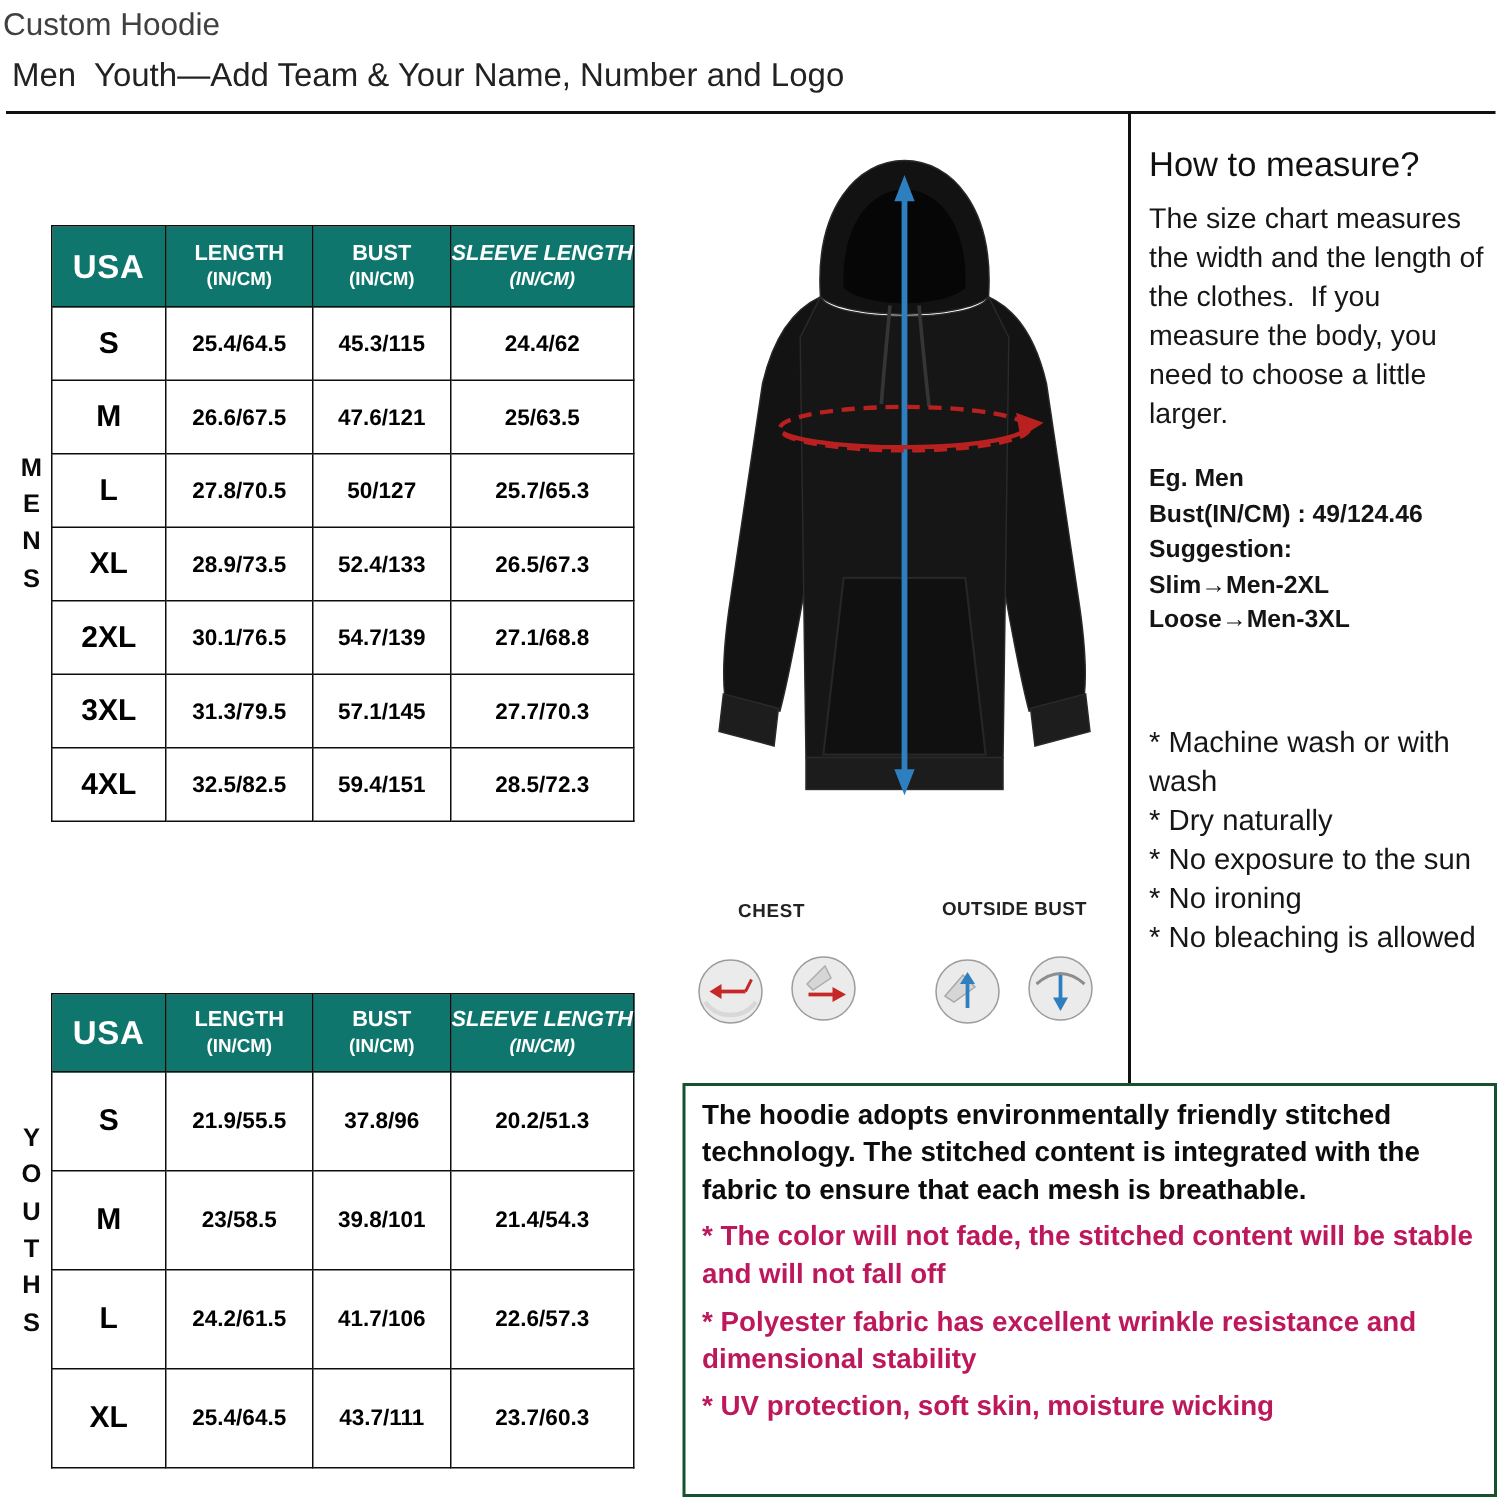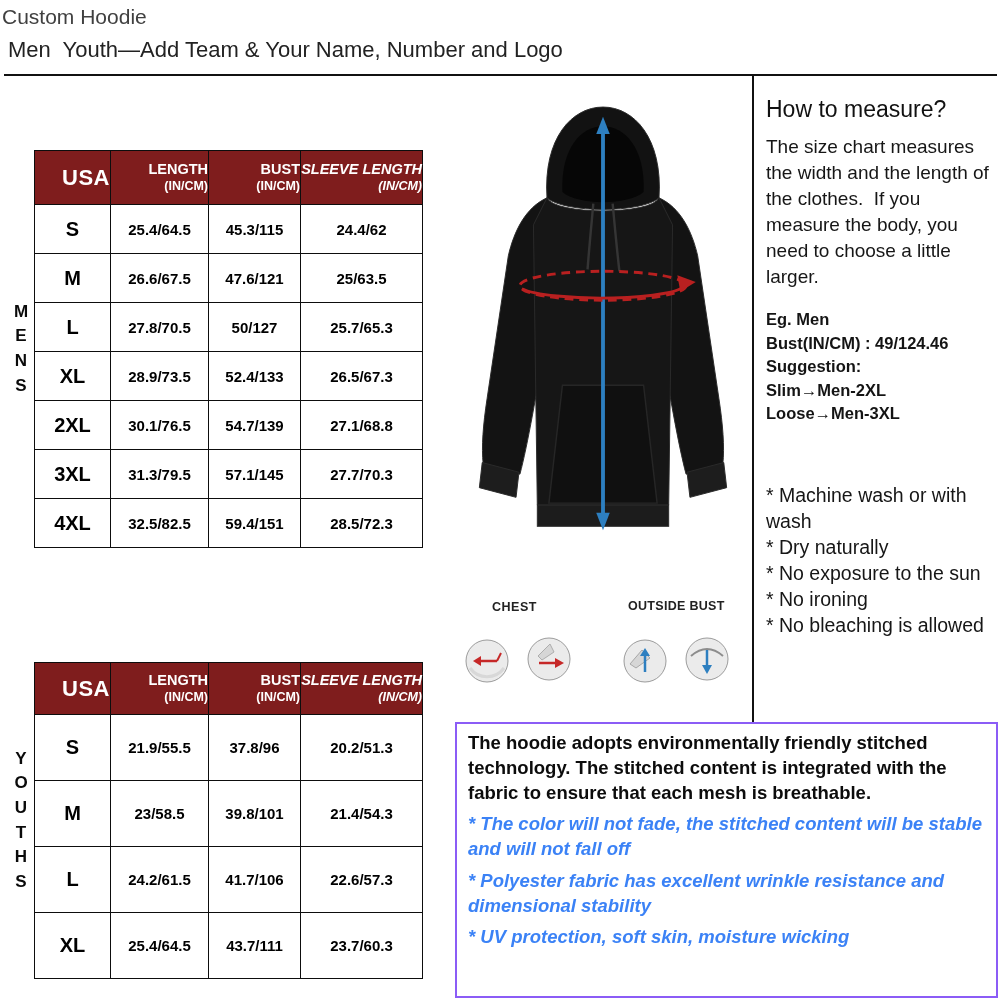--- a/index.html
+++ b/index.html
@@ -11,21 +11,21 @@
   .header-title{left:2px;top:5px;font-size:21px;font-weight:400;color:#404040;}
   .header-subtitle{left:8px;top:37px;font-size:22px;color:#222;white-space:pre-wrap;}
   .top-rule{left:4px;top:74px;width:993px;height:2px;background:#111;}
   .v-divider{left:752px;top:76px;width:2px;height:646px;background:#111;}
 
   
   .table-block{position:absolute;display:flex;align-items:center;}
   .side-label{width:26px;font-size:17px;font-weight:700;line-height:1.45;text-align:center;color:#0a0a0a;}
   .size-table{border-collapse:collapse;background:#fff;}
   .size-table th,.size-table td{border:1.6px solid #0d0d0d;padding:0;}
-  .size-table thead th{background:#7f1d1d;color:#fff;vertical-align:middle;text-align:right;}
+  .size-table thead th{background:#0f766e;color:#fff;vertical-align:middle;text-align:center;}
   .usa-header{font-size:22px;font-weight:700;letter-spacing:0.5px;}
   .h-main{display:block;font-size:14.5px;font-weight:700;line-height:1.15;}
   .h-unit{display:block;font-size:12.5px;font-weight:700;line-height:1.2;margin-top:2px;}
   .size-table td{text-align:center;vertical-align:middle;font-weight:700;font-size:15px;color:#000;}
   td.size-cell{font-size:20px;}
   .c0{width:76px;}.c1{width:98px;}.c2{width:92px;}.c3{width:122px;font-style:italic;}
   .mens thead tr{height:54px;}.mens tbody tr{height:49px;}
   .youth thead tr{height:52px;}.youth tbody tr{height:66px;}
 
   
@@ -34,23 +34,23 @@
   .eg-block{left:766px;top:308px;width:230px;font-size:16.5px;font-weight:700;line-height:23.5px;color:#141414;}
   .care-title{left:766px;top:450px;font-size:22px;color:#111;}
   .care-list{left:766px;top:482px;width:229px;font-size:19.5px;line-height:26px;color:#161616;}
 
   
   .chest-label{left:492px;top:600px;font-size:12.5px;font-weight:700;letter-spacing:0.5px;color:#222;}
   .seam-label{left:628px;top:599px;font-size:12.5px;font-weight:700;letter-spacing:0.3px;color:#222;}
   .measure-icon{width:46px;height:46px;}
 
   
-  .bottom-box{left:455px;top:722px;width:543px;height:276px;border:2px solid #8b5cf6;padding:7px 11px;background:#fff;}
+  .bottom-box{left:455px;top:722px;width:543px;height:276px;border:2px solid #14532d;padding:7px 11px;background:#fff;}
   .bb-para{font-size:18.5px;font-weight:600;line-height:1.34;color:#0c0c0c;}
-  .bb-bullet{font-size:18.5px;font-weight:600;line-height:1.34;color:#3b82f6;margin-top:7px;font-style:italic;}
+  .bb-bullet{font-size:18.5px;font-weight:600;line-height:1.34;color:#be185d;margin-top:7px;}
 
   .hoodie-wrap{left:455px;top:80px;width:296px;height:512px;}
 </style>
 </head>
 <body>
 
 <div class="page">
 
   <div class="abs header-title">Custom Hoodie</div>
   <div class="abs header-subtitle">Men  Youth—Add Team &amp; Your Name, Number and Logo</div>

